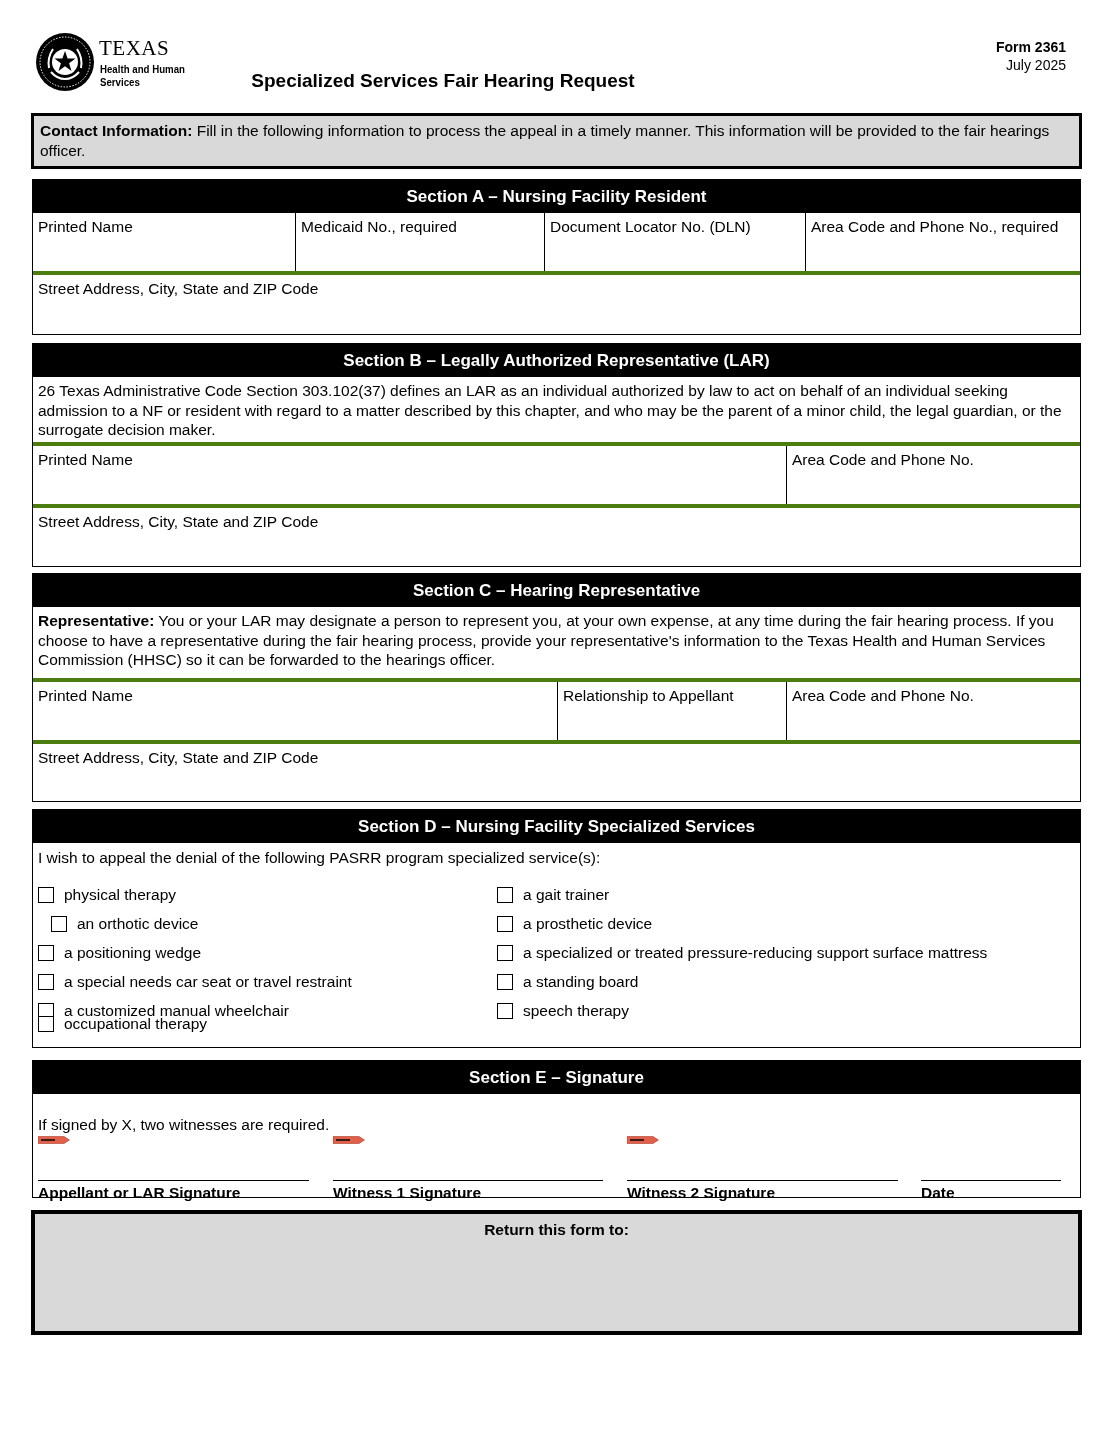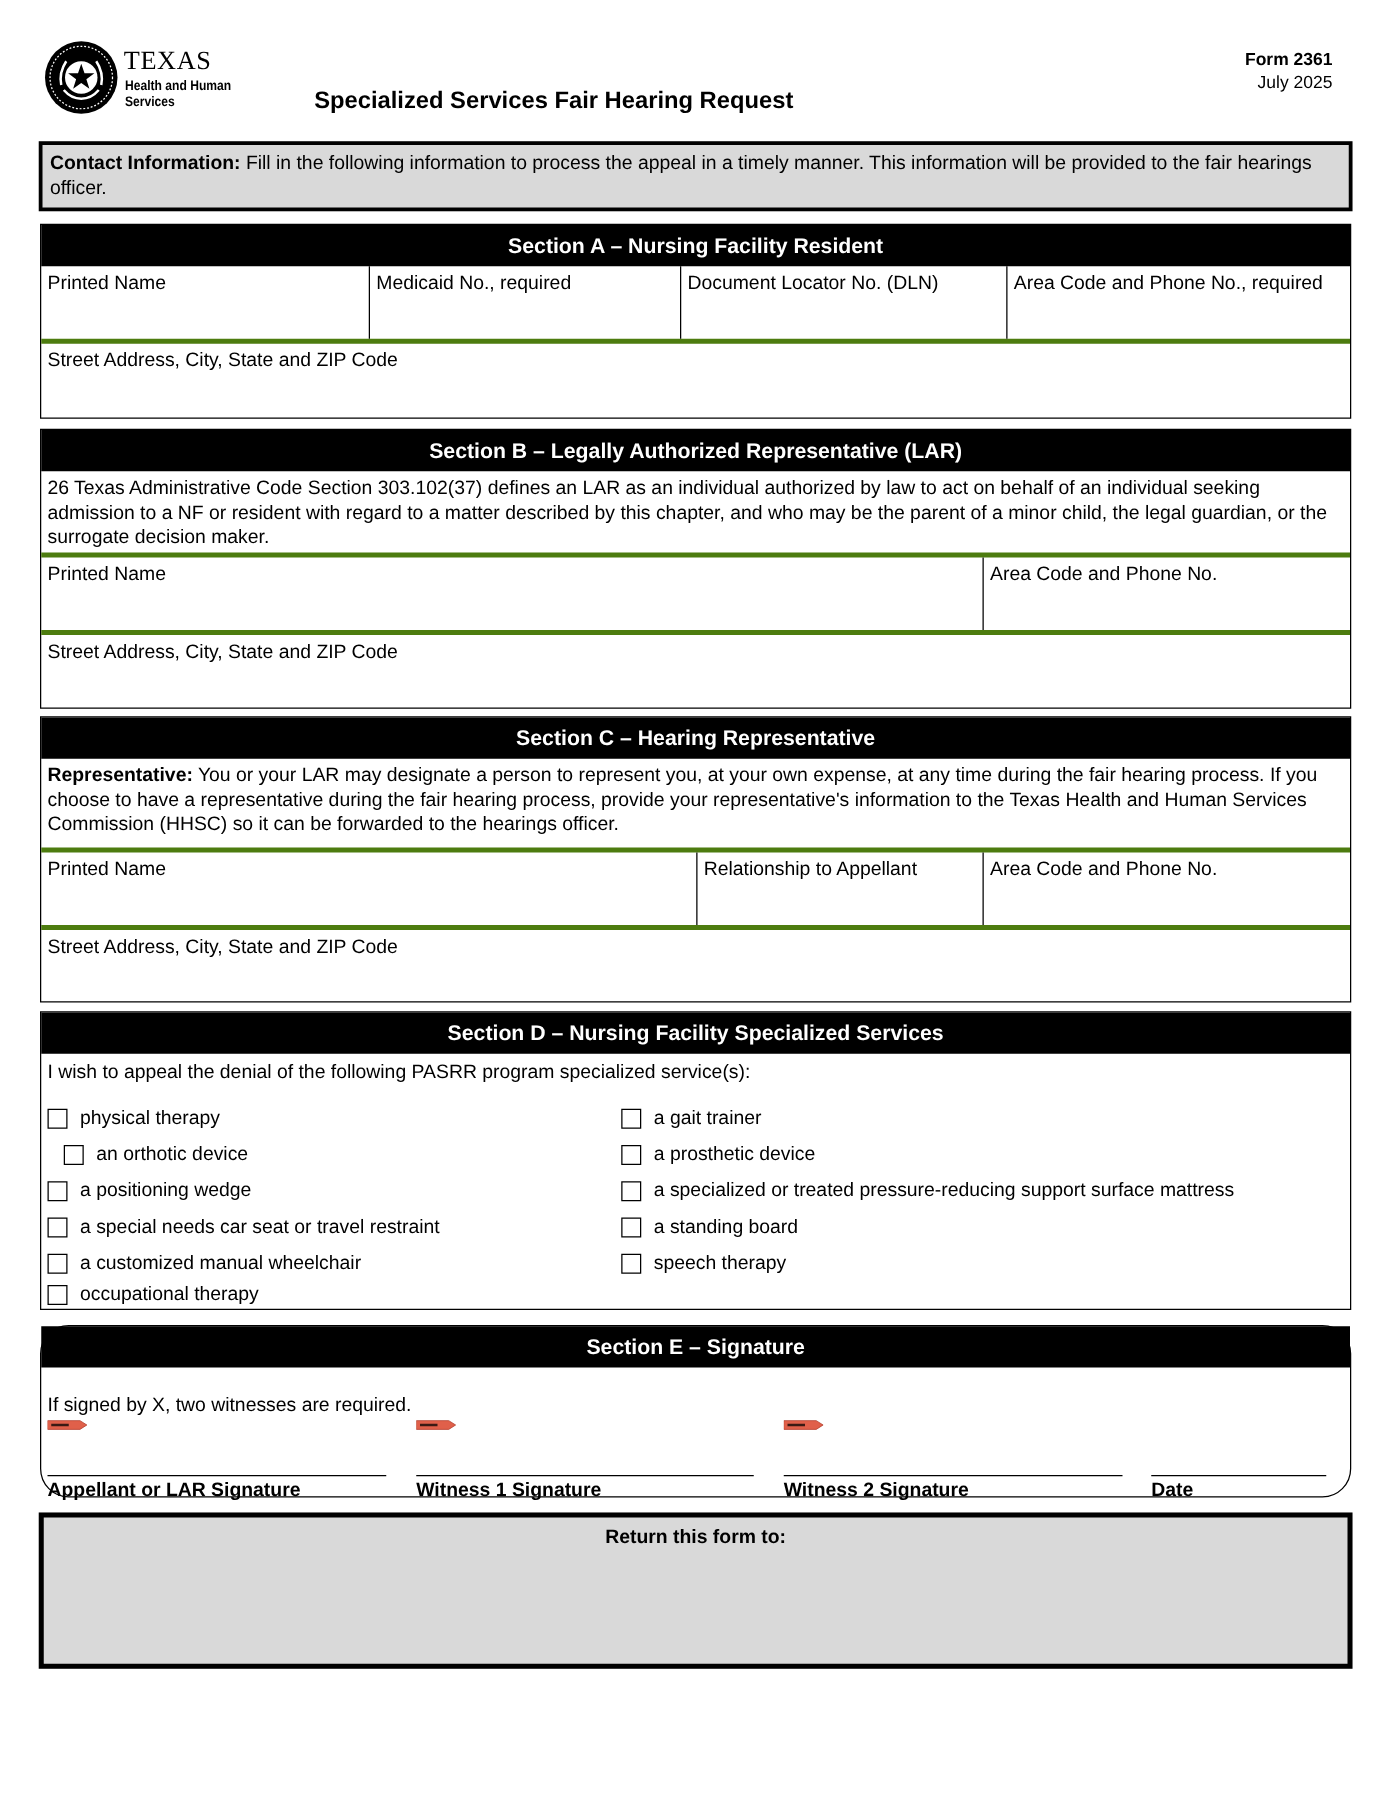--- a/index.html
+++ b/index.html
@@ -147,21 +147,21 @@
         <span>a positioning wedge</span>
       </div>
     <div class="cbitem" style="left:5px;top:98px;">
         <span class="cb"></span>
         <span>a special needs car seat or travel restraint</span>
       </div>
     <div class="cbitem" style="left:5px;top:127px;">
         <span class="cb"></span>
         <span>a customized manual wheelchair</span>
       </div>
-    <div class="cbitem" style="left:5px;top:152px;">
+    <div class="cbitem" style="left:5px;top:140px;">
         <span class="cb"></span>
         <span>occupational therapy</span>
       </div>
 
     <div class="cbitem" style="left:464px;top:11px;">
         <span class="cb"></span>
         <span>a gait trainer</span>
       </div>
     <div class="cbitem" style="left:464px;top:40px;">
         <span class="cb"></span>
@@ -175,21 +175,21 @@
         <span class="cb"></span>
         <span>a standing board</span>
       </div>
     <div class="cbitem" style="left:464px;top:127px;">
         <span class="cb"></span>
         <span>speech therapy</span>
       </div>
   </div>
 </div>
 
-<div class="abs section" style="top:1060px;height:138px;border-radius:23px;">
+<div class="abs section" style="top:1060px;height:138px;">
   <div class="sec-head">Section E – Signature</div>
   <div class="sig-note">If signed by X, two witnesses are required.</div>
   <div class="sig-area">
     <div class="sig-col" style="left:5px;">
       <svg class="flag" viewBox="0 0 32 8">
           <polygon points="0,0.5 26,0.5 31.5,4 26,7.5 0,7.5" fill="#e0604a" stroke="#b03a28" stroke-width="0.6"></polygon>
           <rect x="3" y="3" width="14" height="2" fill="#3a1a14"></rect>
         </svg>
       <div class="sig-line" style="left:0;width:271px;"></div>
       <div class="sig-label" style="left:0;">Appellant or LAR Signature</div>

